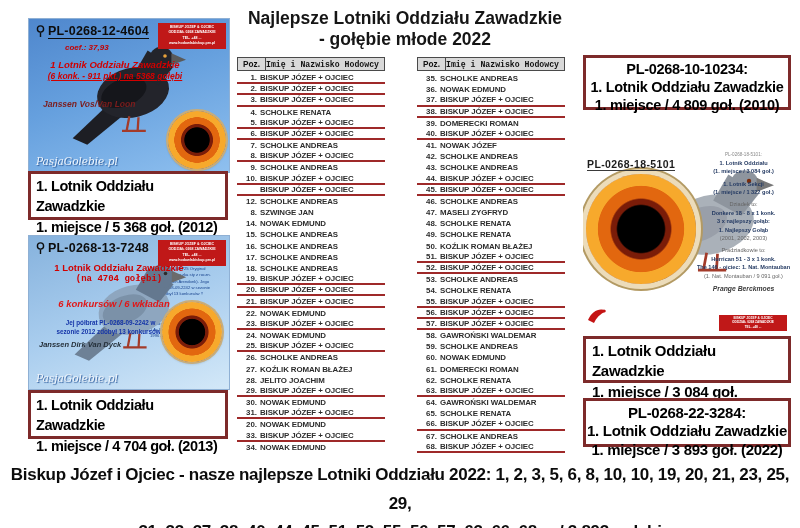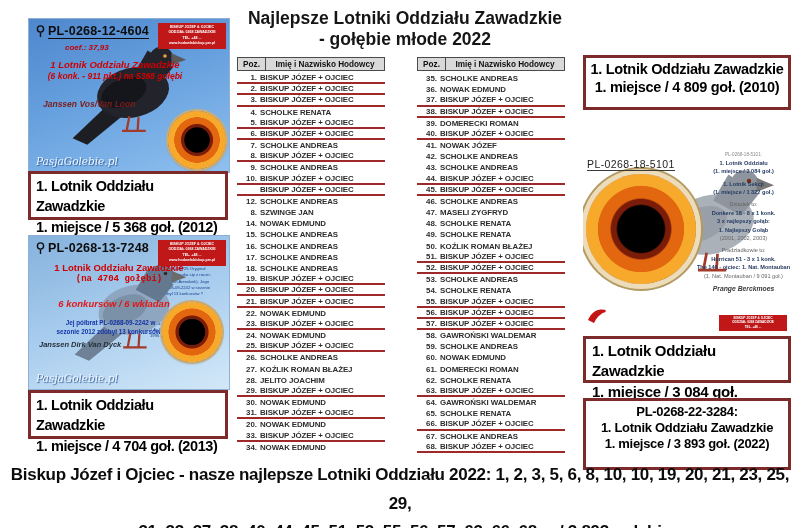--- a/index.html
+++ b/index.html
@@ -15,21 +15,21 @@
   
   .photo-card{position:absolute;width:200px;height:153px;overflow:hidden;border:1px solid #8fb0d4;}
   .card1{left:28px;top:18px;background:linear-gradient(160deg,#4f87cd 0%,#66a0de 45%,#8fc0ef 100%);}
   .card2{left:28px;top:235px;background:linear-gradient(160deg,#86b2dd 0%,#a9cdee 50%,#d3e8f8 100%);}
   .ring-row{position:absolute;left:7px;top:5px;display:flex;align-items:center;gap:3px;z-index:4;}
   .ring-row .rn{font-size:12.5px;font-weight:bold;color:#0d0d0d;letter-spacing:0.2px;}
   .card1 .ring-row .rn{border-bottom:1.5px solid #0d0d0d;}
   .coef{position:absolute;left:36px;top:24px;color:#c40000;font-weight:bold;font-style:italic;font-size:8px;z-index:4;}
   .ach{position:absolute;color:#d10000;font-weight:bold;font-style:italic;text-align:center;z-index:4;}
   .c1a{left:0px;top:40px;width:172px;font-size:9.5px;}
-  .c1b{left:0px;top:52px;width:172px;font-size:8.5px;}
+  .c1b{left:0px;top:52px;width:172px;font-size:8.5px;text-decoration:underline;}
   .c2a{left:0px;top:26px;width:180px;font-size:9.5px;font-style:normal;}
   .c2b{left:0px;top:38px;width:180px;font-size:9px;font-style:normal;font-family:Liberation Mono, monospace;}
   .c2c{left:0px;top:62px;width:170px;font-size:9.5px;color:#e01818;}
   .note{position:absolute;left:4px;top:82px;width:155px;text-align:center;color:#1535a8;
         font-weight:bold;font-size:6.3px;line-height:1.45;z-index:4;}
   .breed{position:absolute;font-weight:bold;font-style:italic;color:#7d1d1d;z-index:4;}
   .b1{left:14px;top:80px;font-size:8.5px;}
   .b2{left:10px;top:104px;font-size:7.5px;color:#25303a;}
   .contact{position:absolute;right:3px;top:4px;width:66px;background:#c01818;color:#fff;
            font-size:3.6px;line-height:1.5;text-align:center;padding:2px 1px;z-index:5;font-weight:bold;}
@@ -54,39 +54,39 @@
 
   
   .redbox{position:absolute;background:#fff;border:3px solid #7d2a2a;color:#000;font-weight:bold;
           box-sizing:border-box;}
   .cap{width:200px;height:49px;font-size:14.5px;line-height:1.4;padding:2px 5px;letter-spacing:-0.4px;}
   .cap1{left:28px;top:171px;}
   .cap2{left:28px;top:390px;}
   .rbox{left:583px;width:208px;text-align:center;letter-spacing:-0.3px;}
   .rbox1{top:55px;height:55px;font-size:14.5px;line-height:1.23;padding-top:3px;}
   .rbox2{top:336px;height:47px;font-size:15px;line-height:1.35;text-align:left;padding:2px 6px;}
-  .rbox3{top:398px;height:72px;font-size:13px;line-height:1.23;padding-top:3px;}
+  .rbox3{top:398px;height:49px;font-size:15px;line-height:1.23;padding-top:3px;}
 
   
   .ranking{position:absolute;top:57px;width:148px;}
   .t1{left:237px;} .t2{left:417px;}
   .thead{display:flex;border:1px solid #4a4a4a;background:#d9d9d9;height:14px;
          font-size:8.2px;font-weight:bold;color:#111;align-items:center;box-sizing:border-box;}
   .thead .hp{width:27px;border-right:1px solid #4a4a4a;height:100%;display:flex;align-items:center;justify-content:center;}
-  .thead .hn{flex:1;text-align:center;}
+  .thead .hn{flex:1;font-family:Liberation Mono, monospace;}
   .rows{margin-top:2px;}
   .row{display:flex;height:11.18px;align-items:center;font-size:7.9px;font-weight:600;
        color:#2d2d2d;box-sizing:border-box;}
   .row.hl{border-bottom:2px solid #9e2929;}
   .row .poz{width:20px;text-align:right;}
   .row .nm{margin-left:3px;white-space:nowrap;letter-spacing:-0.1px;}
 
   
   .card3{position:absolute;left:583px;top:146px;width:210px;height:188px;background:#fff;overflow:hidden;}
-  .ring3{position:absolute;left:4px;top:12px;font-size:10.5px;font-weight:normal;color:#1d1d1d;
+  .ring3{position:absolute;left:4px;top:12px;font-size:10.5px;font-weight:bold;color:#1d1d1d;
          border-bottom:1.5px solid #3a3a3a;letter-spacing:0.4px;z-index:6;}
   .rc-text{position:absolute;right:1px;top:6px;width:97px;text-align:center;z-index:6;
            font-size:5.6px;line-height:1.5;color:#666;}
   .rc-line.b{font-weight:bold;color:#253b63;}
   .rc-line.gap{margin-top:4px;}
   .rc-line.tiny{font-size:4.6px;color:#888;}
   .rc-line.brand{font-style:italic;font-weight:bold;color:#3a3a3a;font-size:6.8px;}
   .club-logo{position:absolute;left:3px;bottom:10px;z-index:6;}
   .stamp{position:absolute;right:6px;bottom:3px;width:66px;z-index:6;background:#c01818;color:#fff;
          font-size:3.2px;line-height:1.5;text-align:center;font-weight:bold;padding:1px;}
@@ -553,20 +553,21 @@
         </div>
 
         <div class="row hl">
           <span class="poz">68.</span>
           <span class="nm">BISKUP JÓZEF + OJCIEC</span>
         </div>
       </div>
   </div>
 
   <div class="redbox rbox rbox1">
+    <div>PL-0268-10-10234:</div>
     <div>1. Lotnik Oddziału Zawadzkie</div>
     <div>1. miejsce / 4 809 goł. (2010)</div>
   </div>
 
   <div class="card3">
     <div class="ring3">PL-0268-18-5101</div>
     <svg class="pigeon p3" viewBox="0 0 140 125">
       <g>
         <polygon points="46,72 4,112 20,119 58,88" fill="#8d949d"></polygon>
         <ellipse cx="70" cy="62" rx="40" ry="27" transform="rotate(-14 70 62)" fill="#aab1b9"></ellipse>

